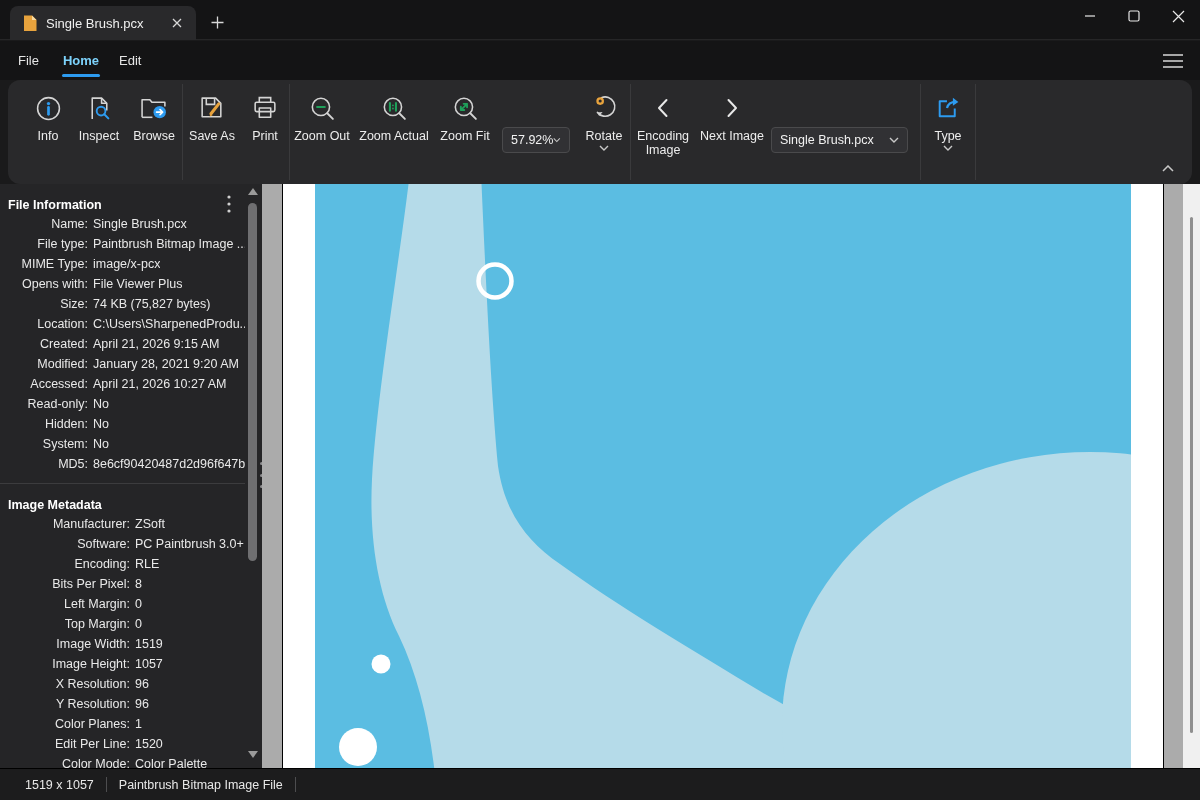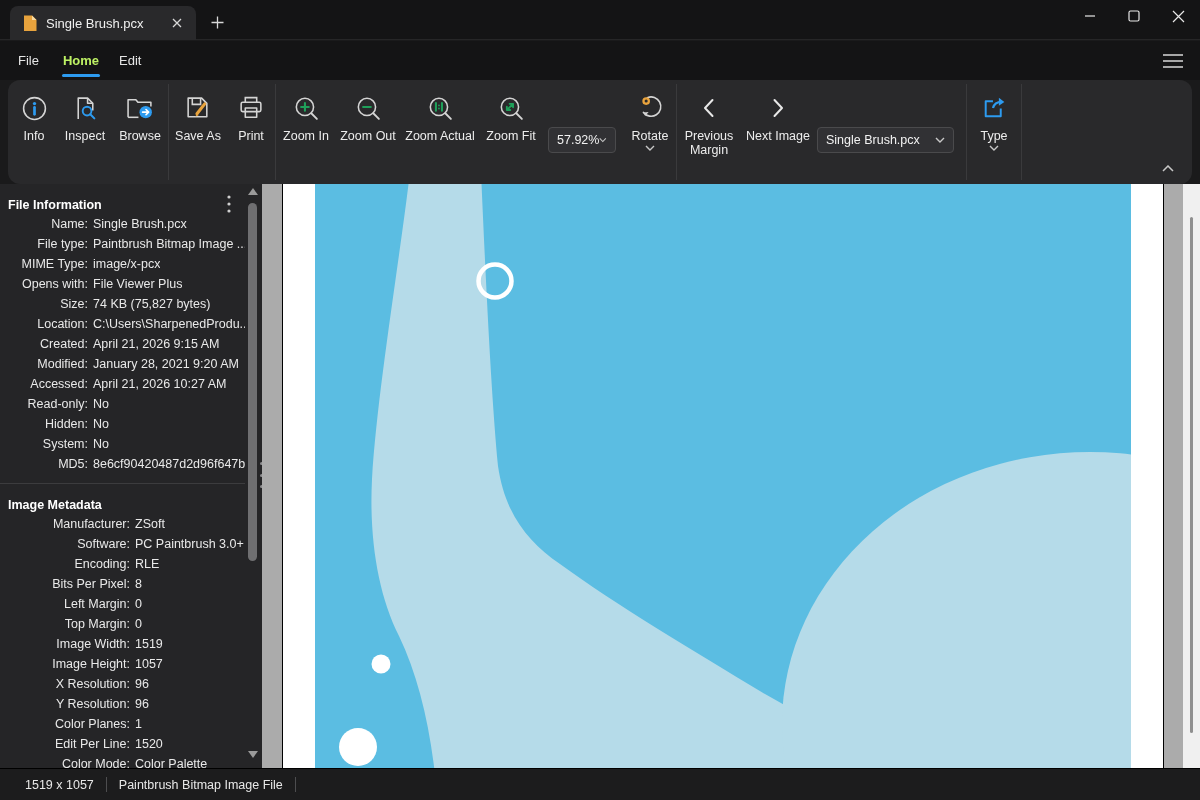--- a/index.html
+++ b/index.html
@@ -12,27 +12,27 @@
   .tab-title { font-size:13px; color:#f0f0f0; margin-left:9px; flex:1; white-space:nowrap; overflow:hidden; }
   .tab-close { width:18px; height:18px; display:flex; align-items:center; justify-content:center; border-radius:4px; }
   .newtab { position:absolute; left:206px; top:11px; width:22px; height:22px; display:flex; align-items:center; justify-content:center; border-radius:4px; }
   .win-controls { position:absolute; right:0; top:0; height:40px; display:flex; }
   .win-btn { width:44px; height:32px; display:flex; align-items:center; justify-content:center; }
 
   
   .menubar { position:absolute; left:0; top:41px; width:1200px; height:39px; background:#141415; display:flex; align-items:flex-start; padding-left:18px; }
   .menu-item { font-size:13px; color:#e6e6e6; position:relative; height:100%; display:flex; align-items:center; }
   .menu-file { margin-right:24px; }
-  .menu-home { font-weight:bold; color:#bef264; margin-right:20px; }
+  .menu-home { font-weight:bold; color:#7dd3fc; margin-right:20px; }
   .menu-home .underline { position:absolute; left:50%; transform:translateX(-50%); bottom:3px; width:38px; height:3px; border-radius:2px; background:#2d9bf0; }
   .menu-edit { margin-right:0; }
   .hamburger { position:absolute; right:14px; top:50%; transform:translateY(-50%); width:26px; height:22px; display:flex; align-items:center; justify-content:center; }
 
   
-  .ribbon { position:absolute; left:8px; top:80px; width:1184px; height:104px; background:#29292b; border-radius:12px; display:flex; align-items:stretch; padding-left:2px; }
+  .ribbon { position:absolute; left:8px; top:80px; width:1184px; height:104px; background:#29292b; border-radius:12px; display:flex; align-items:stretch; padding-left:16px; }
   .rb-divider { width:1px; background:#3a3a3c; margin:4px 0; }
   .rb-btn { display:flex; flex-direction:column; align-items:center; padding-top:13px; border-radius:5px; }
   .rb-btn .rb-icon { width:30px; height:30px; display:flex; align-items:center; justify-content:center; }
   .rb-label { font-size:12.5px; color:#ededed; margin-top:6px; text-align:center; line-height:14px; }
   .rb-caret { margin-top:2px; }
   .w-info{width:48px} .w-inspect{width:54px} .w-browse{width:56px} .w-saveas{width:58px} .w-print{width:48px}
   .w-zoomin{width:60px} .w-zoomout{width:64px} .w-zoomactual{width:80px} .w-zoomfit{width:62px} .w-rotate{width:52px}
   .w-prev{width:64px} .w-next{width:74px} .w-share{width:54px}
   .rb-select { align-self:center; height:26px; border:1px solid #4a4a4c; background:#313134; border-radius:4px; display:flex; align-items:center; justify-content:space-between; padding:0 8px; font-size:12.5px; color:#f2f2f2; }
   .zoom-select { width:68px; margin:16px 8px 0 6px; }
@@ -182,30 +182,20 @@
           <path d="M8,8 V3.5 h11 V8" fill="none" stroke="#d4d4d4" stroke-width="1.5"></path>
           <rect x="4" y="8" width="19" height="9" rx="1.5" fill="none" stroke="#d4d4d4" stroke-width="1.5"></rect>
           <path d="M8,13.5 h11 v9 h-11 z" fill="none" stroke="#d4d4d4" stroke-width="1.5" stroke-linejoin="round"></path>
         </svg>
     </span>
     <span class="rb-label">Print</span>
   </div>
 
   <div class="rb-divider"></div>
 
-  <div class="rb-btn w-zoomin">
-    <span class="rb-icon">
-      <svg width="27" height="27" viewBox="0 0 26 26">
-          <circle cx="11.5" cy="11.5" r="8.3" fill="none" stroke="#d4d4d4" stroke-width="1.5"></circle>
-          <path d="M17.6,17.6 L23,23" stroke="#d4d4d4" stroke-width="1.8" stroke-linecap="round"></path>
-          <path d="M11.5,7.8 V15.2 M7.8,11.5 H15.2" stroke="#1fa05a" stroke-width="2" stroke-linecap="round"></path>
-        </svg>
-    </span>
-    <span class="rb-label">Zoom In</span>
-  </div>
 
   <div class="rb-btn w-zoomout">
     <span class="rb-icon">
       <svg width="27" height="27" viewBox="0 0 26 26">
           <circle cx="11.5" cy="11.5" r="8.3" fill="none" stroke="#d4d4d4" stroke-width="1.5"></circle>
           <path d="M17.6,17.6 L23,23" stroke="#d4d4d4" stroke-width="1.8" stroke-linecap="round"></path>
           <path d="M7.8,11.5 H15.2" stroke="#1fa05a" stroke-width="2" stroke-linecap="round"></path>
         </svg>
     </span>
     <span class="rb-label">Zoom Out</span>
@@ -257,21 +247,21 @@
   </div>
 
   <div class="rb-divider"></div>
 
   <div class="rb-btn w-prev">
     <span class="rb-icon">
       <svg width="22" height="24" viewBox="0 0 22 24">
           <path d="M14.5,4 L7,12 L14.5,20" fill="none" stroke="#e8e8e8" stroke-width="2" stroke-linecap="round" stroke-linejoin="round"></path>
         </svg>
     </span>
-    <span class="rb-label">Previous Margin</span>
+    <span class="rb-label">Encoding Image</span>
   </div>
 
   <div class="rb-btn w-next">
     <span class="rb-icon">
       <svg width="22" height="24" viewBox="0 0 22 24">
           <path d="M7.5,4 L15,12 L7.5,20" fill="none" stroke="#e8e8e8" stroke-width="2" stroke-linecap="round" stroke-linejoin="round"></path>
         </svg>
     </span>
     <span class="rb-label">Next Image</span>
   </div>

